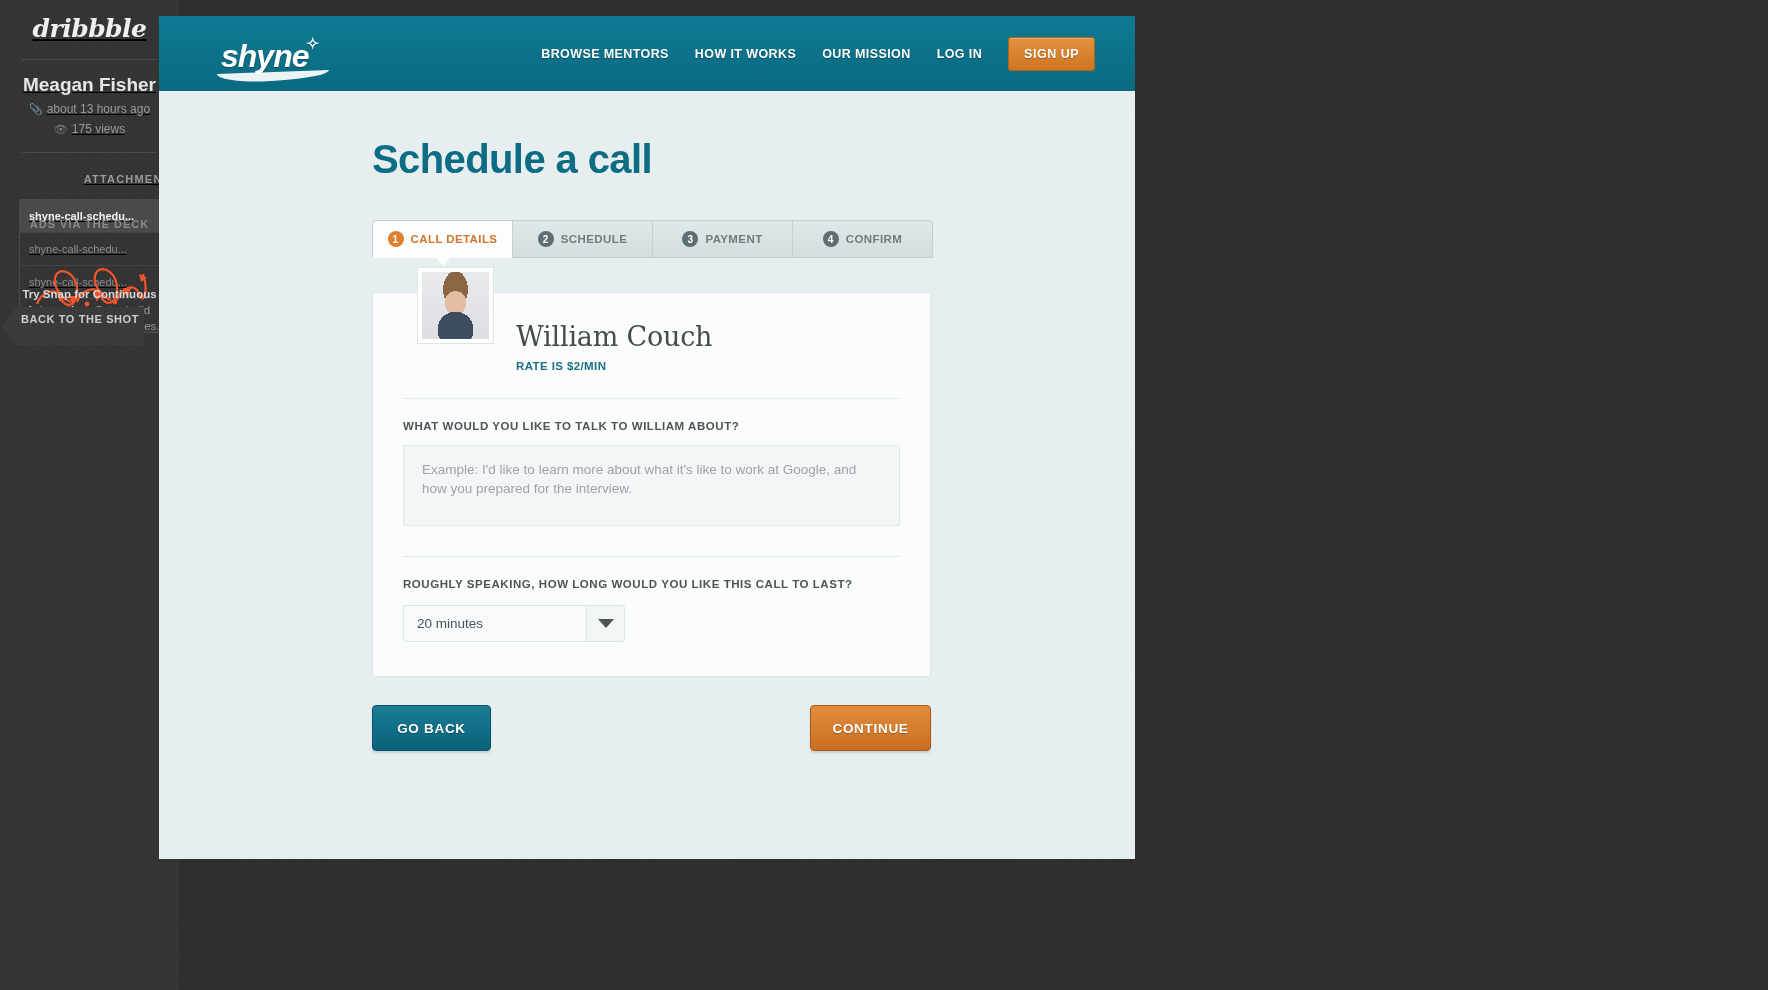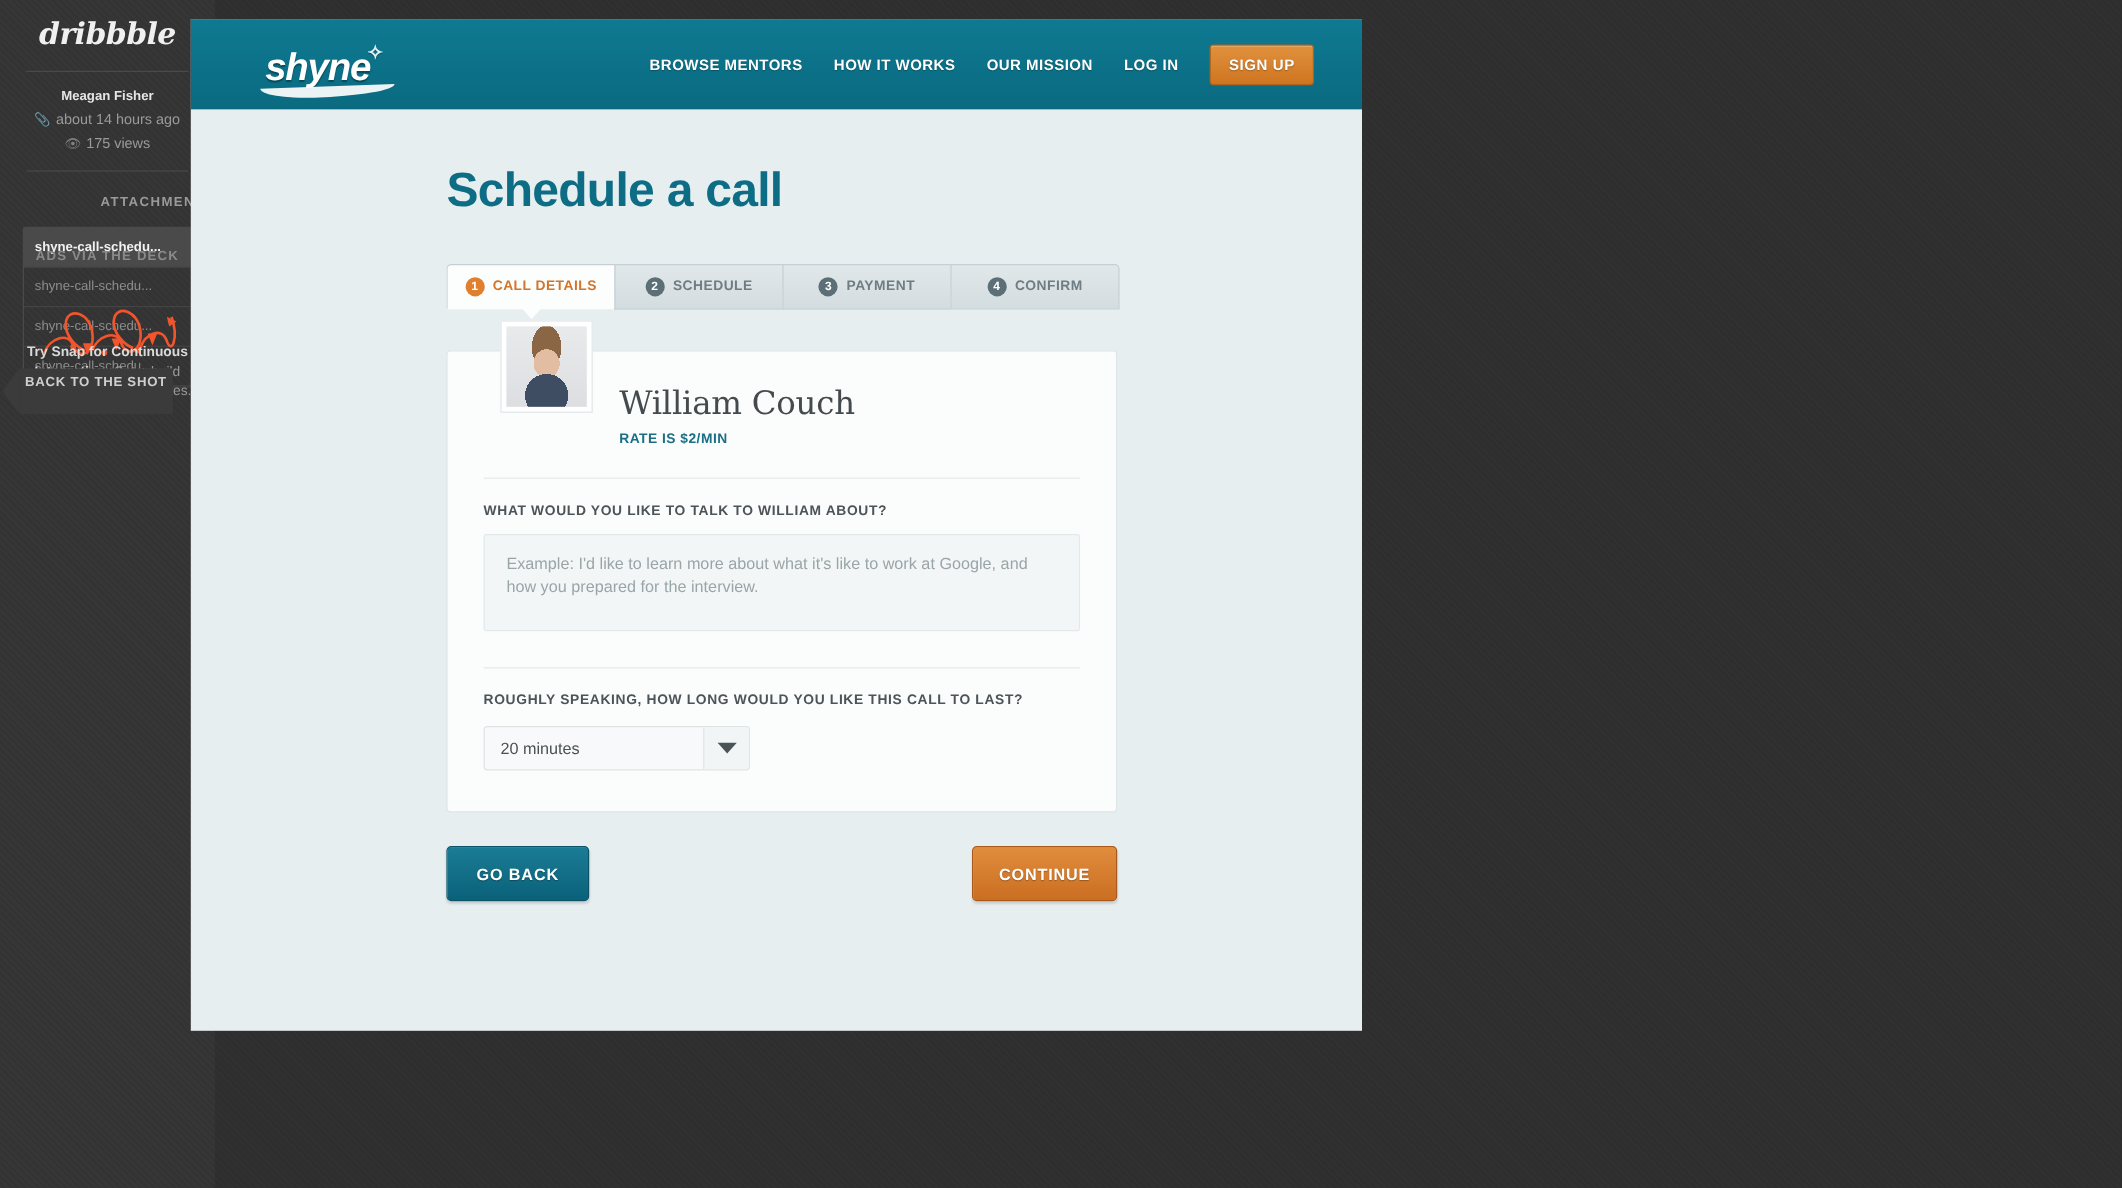--- a/index.html
+++ b/index.html
@@ -14,30 +14,31 @@
     background-image:
       repeating-linear-gradient(45deg, rgba(255,255,255,.012) 0 2px, transparent 2px 4px);
   }
 
   
   .dribbble-rail {
     position: absolute; left: 0; top: 0; width: 179px; height: 990px;
     background: #333333;
     background-image: repeating-linear-gradient(45deg, rgba(255,255,255,.015) 0 2px, transparent 2px 4px);
     box-sizing: border-box;
+    text-decoration: underline;
   }
   .dribbble-logo {
     margin: 14px auto 0; text-align: center;
     color: #f0f0f0; font-size: 25px;
     font-family: "DejaVu Serif", serif;
     font-style: italic; font-weight: bold;
     letter-spacing: -.5px;
   }
   .rail-divider { height:1px; background:#4a4a4a; margin: 16px 22px 0; }
-  .rail-author { text-align:center; color:#e6e6e6; font-size:11px; font-weight:bold; margin-top:14px; }
+  .rail-author { text-align:center; color:#e6e6e6; font-size:19px; font-weight:bold; margin-top:14px; }
   .rail-meta { text-align:center; color:#9a9a9a; font-size:12px; margin-top:6px; }
   .rail-meta .ic { display:inline-block; margin-right:4px; opacity:.75; font-size:11px; }
   .rail-section-title { text-align:right; color:#9a9a9a; font-size:11px; letter-spacing:1.2px; margin-top:20px; font-weight:bold;}
   .attach-box { position:relative; margin:14px 19px 0; border:1px solid #4a4a4a; border-radius:2px; overflow:hidden; }
   .attach-item {
     height:32px; line-height:32px; padding-left:9px;
     font-size:11px; color:#8d8d8d; border-bottom:1px solid #444;
     white-space:nowrap; overflow:hidden;
   }
   .attach-item:last-child { border-bottom:none; }
@@ -202,21 +203,21 @@
   }
 </style>
 </head>
 <body>
 
 <div class="dribbble-rail">
   <div class="dribbble-logo">dribbble</div>
   <div class="rail-divider"></div>
   <div class="rail-author">Meagan Fisher</div>
   <div class="rail-meta">
-    <span class="ic">📎</span><span>about 14 hours ago</span>
+    <span class="ic">📎</span><span>about 13 hours ago</span>
   </div>
   <div class="rail-meta">
     <span class="ic">👁</span><span>175 views</span>
   </div>
   <div class="rail-divider"></div>
   <div class="rail-section-title">ATTACHMENTS</div>
 
   <div class="attach-box">
     <div class="attach-item active">shyne-call-schedu...</div>
     <div class="attach-item">shyne-call-schedu...</div>

